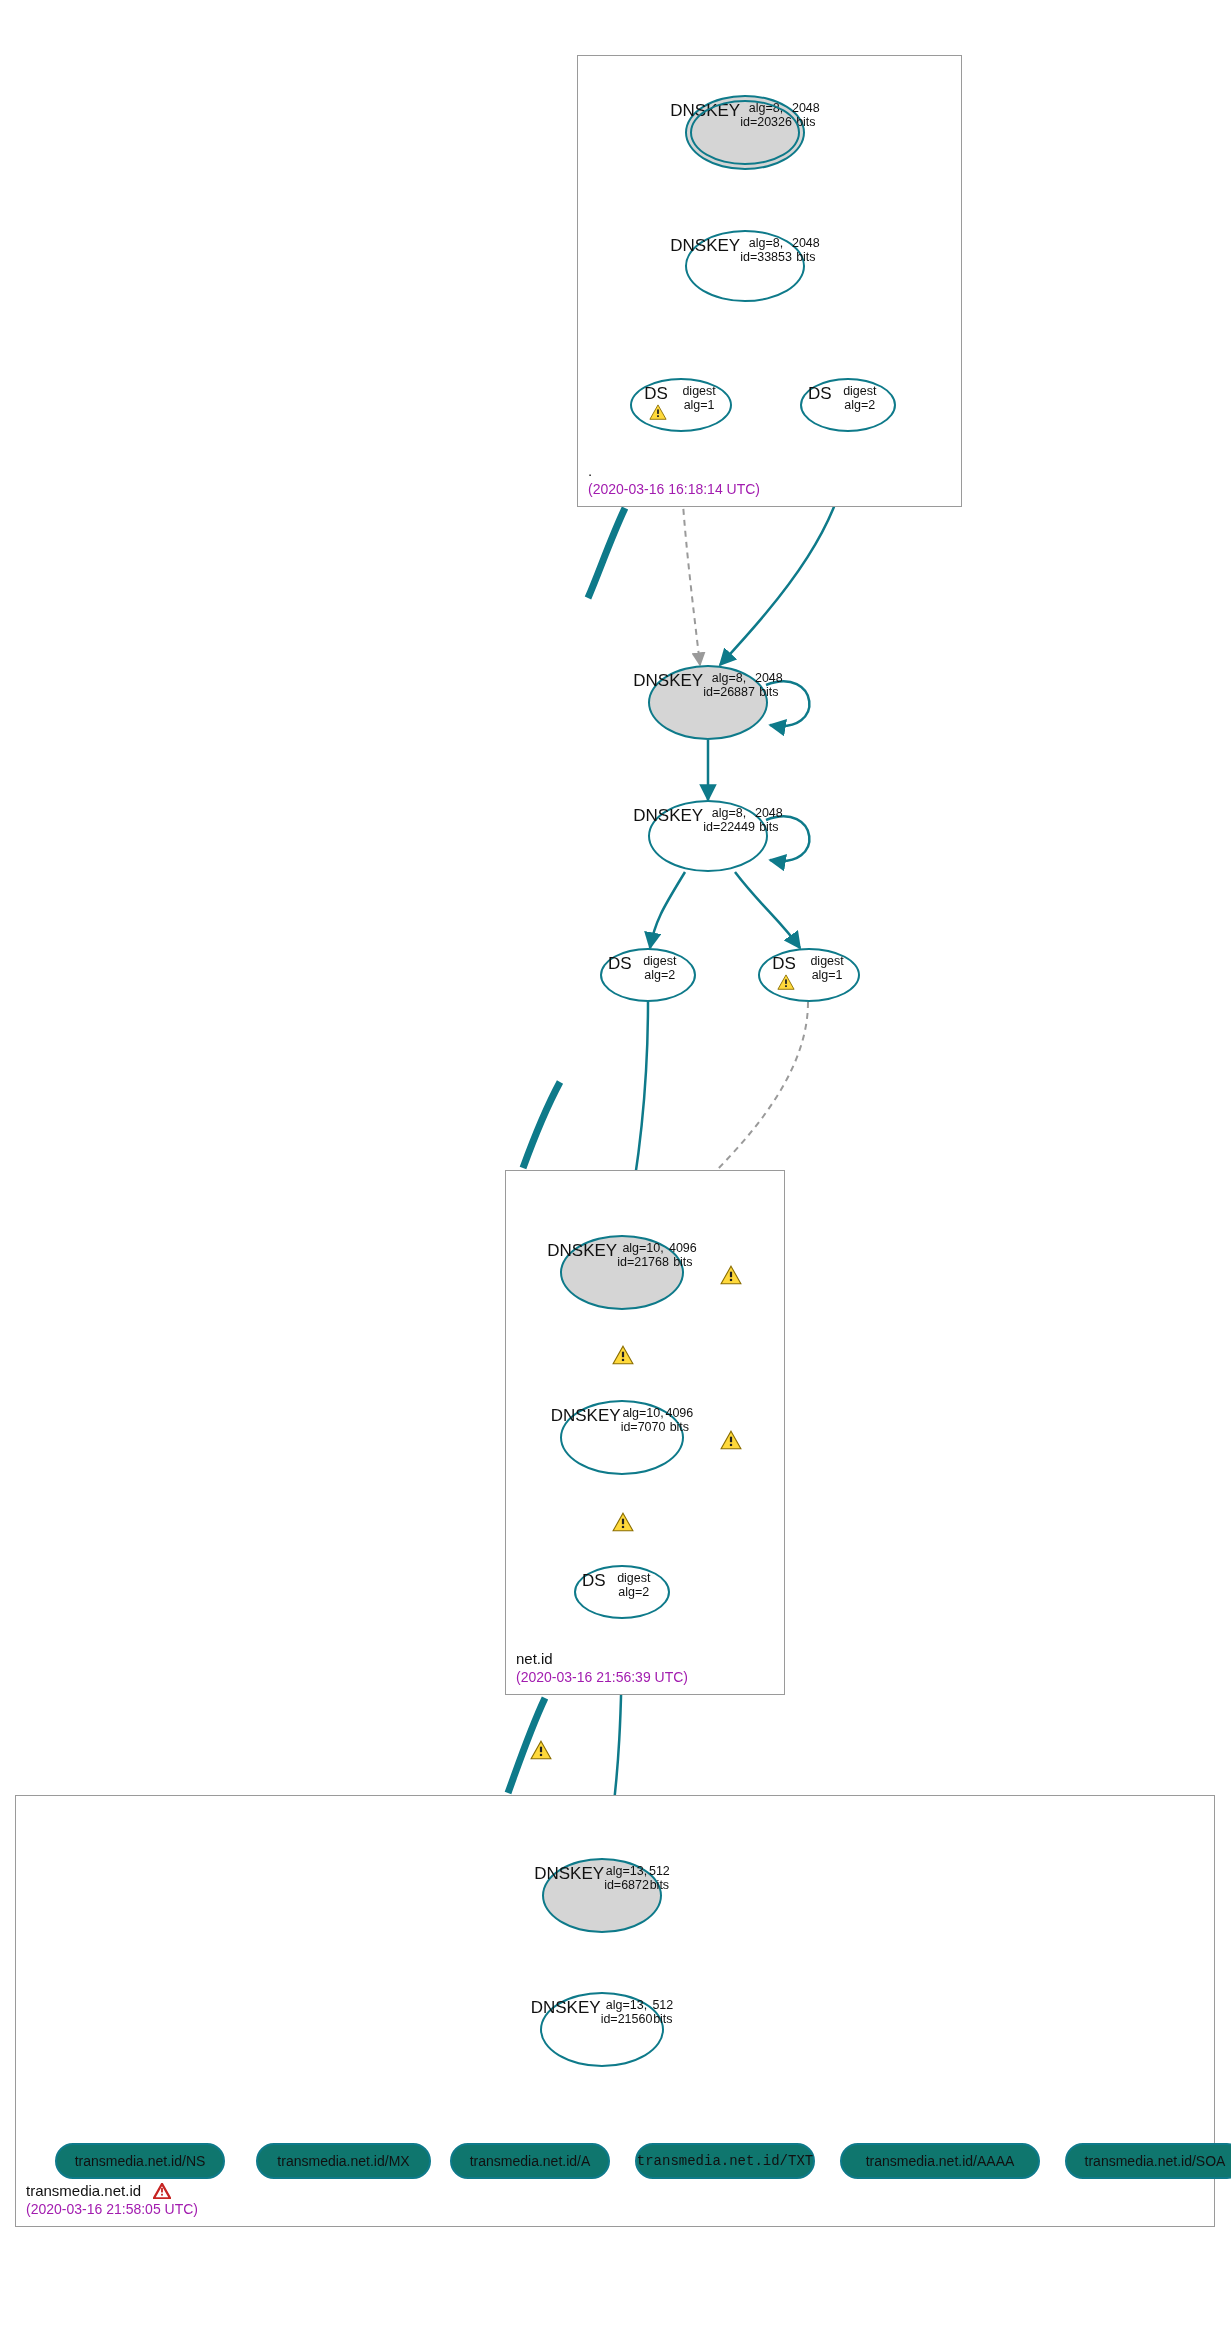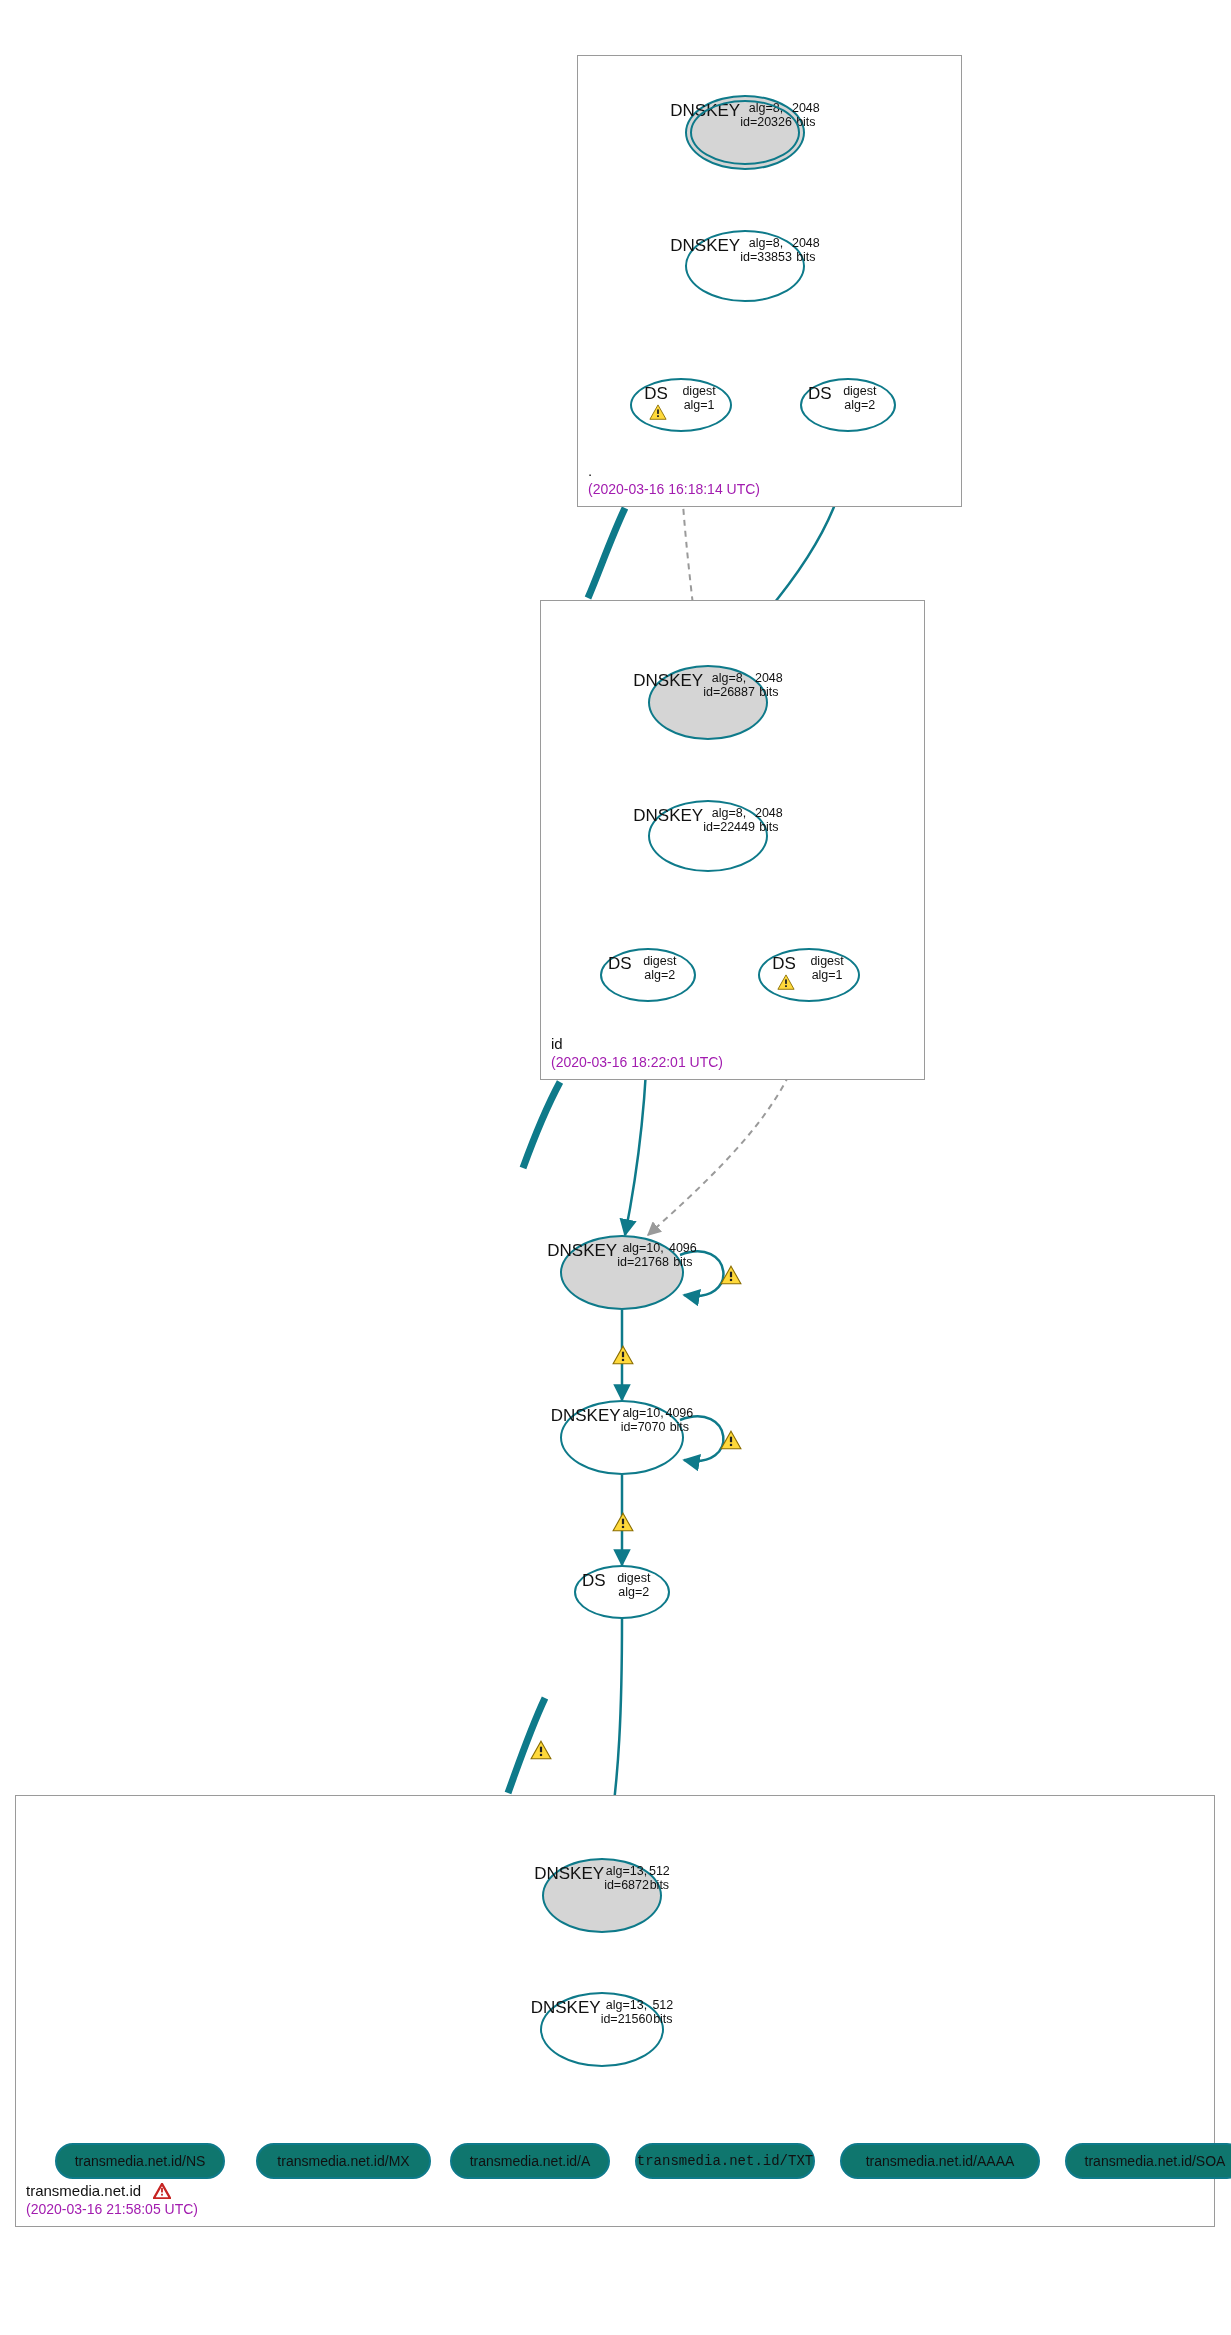--- a/index.html
+++ b/index.html
@@ -186,26 +186,20 @@
             <rect x="9" y="12.5" width="2" height="2" fill="#222"></rect>
           </svg></span>
   </div>
   <div class="meta">digest alg=1</div>
 </div>
 <div class="node small" style="left:800px;top:378px;width:96px;height:54px;">
   <div class="title">DS</div>
   <div class="meta">digest alg=2</div>
 </div>
 
-<div class="zone" style="left:540px;top:600px;width:385px;height:480px;">
-  <div class="zone-label">
-    <div>id</div>
-    <div class="sub">(2020-03-16 18:22:01 UTC)</div>
-  </div>
-</div>
 <div class="node fill" style="left:648px;top:665px;width:120px;height:75px;">
   <div class="title">DNSKEY</div>
   <div class="meta">alg=8, id=26887</div>
   <div class="meta">2048 bits</div>
 </div>
 <div class="node" style="left:648px;top:800px;width:120px;height:72px;">
   <div class="title">DNSKEY</div>
   <div class="meta">alg=8, id=22449</div>
   <div class="meta">2048 bits</div>
 </div>
@@ -218,20 +212,26 @@
     <span class="title">DS</span>
     <span class="inline-warn"><svg viewBox="0 0 20 18">
             <path d="M10 1 L19 17 L1 17 Z" fill="#ffd93b" stroke="#8a6d00" stroke-width="1"></path>
             <rect x="9" y="6" width="2" height="5" fill="#222"></rect>
             <rect x="9" y="12.5" width="2" height="2" fill="#222"></rect>
           </svg></span>
   </div>
   <div class="meta">digest alg=1</div>
 </div>
 
+<div class="zone" style="left:505px;top:1170px;width:280px;height:525px;">
+  <div class="zone-label">
+    <div>net.id</div>
+    <div class="sub">(2020-03-16 21:56:39 UTC)</div>
+  </div>
+</div>
 <div class="node fill" style="left:560px;top:1235px;width:124px;height:75px;">
   <div class="title">DNSKEY</div>
   <div class="meta">alg=10, id=21768</div>
   <div class="meta">4096 bits</div>
 </div>
 <div class="node" style="left:560px;top:1400px;width:124px;height:75px;">
   <div class="title">DNSKEY</div>
   <div class="meta">alg=10, id=7070</div>
   <div class="meta">4096 bits</div>
 </div>

